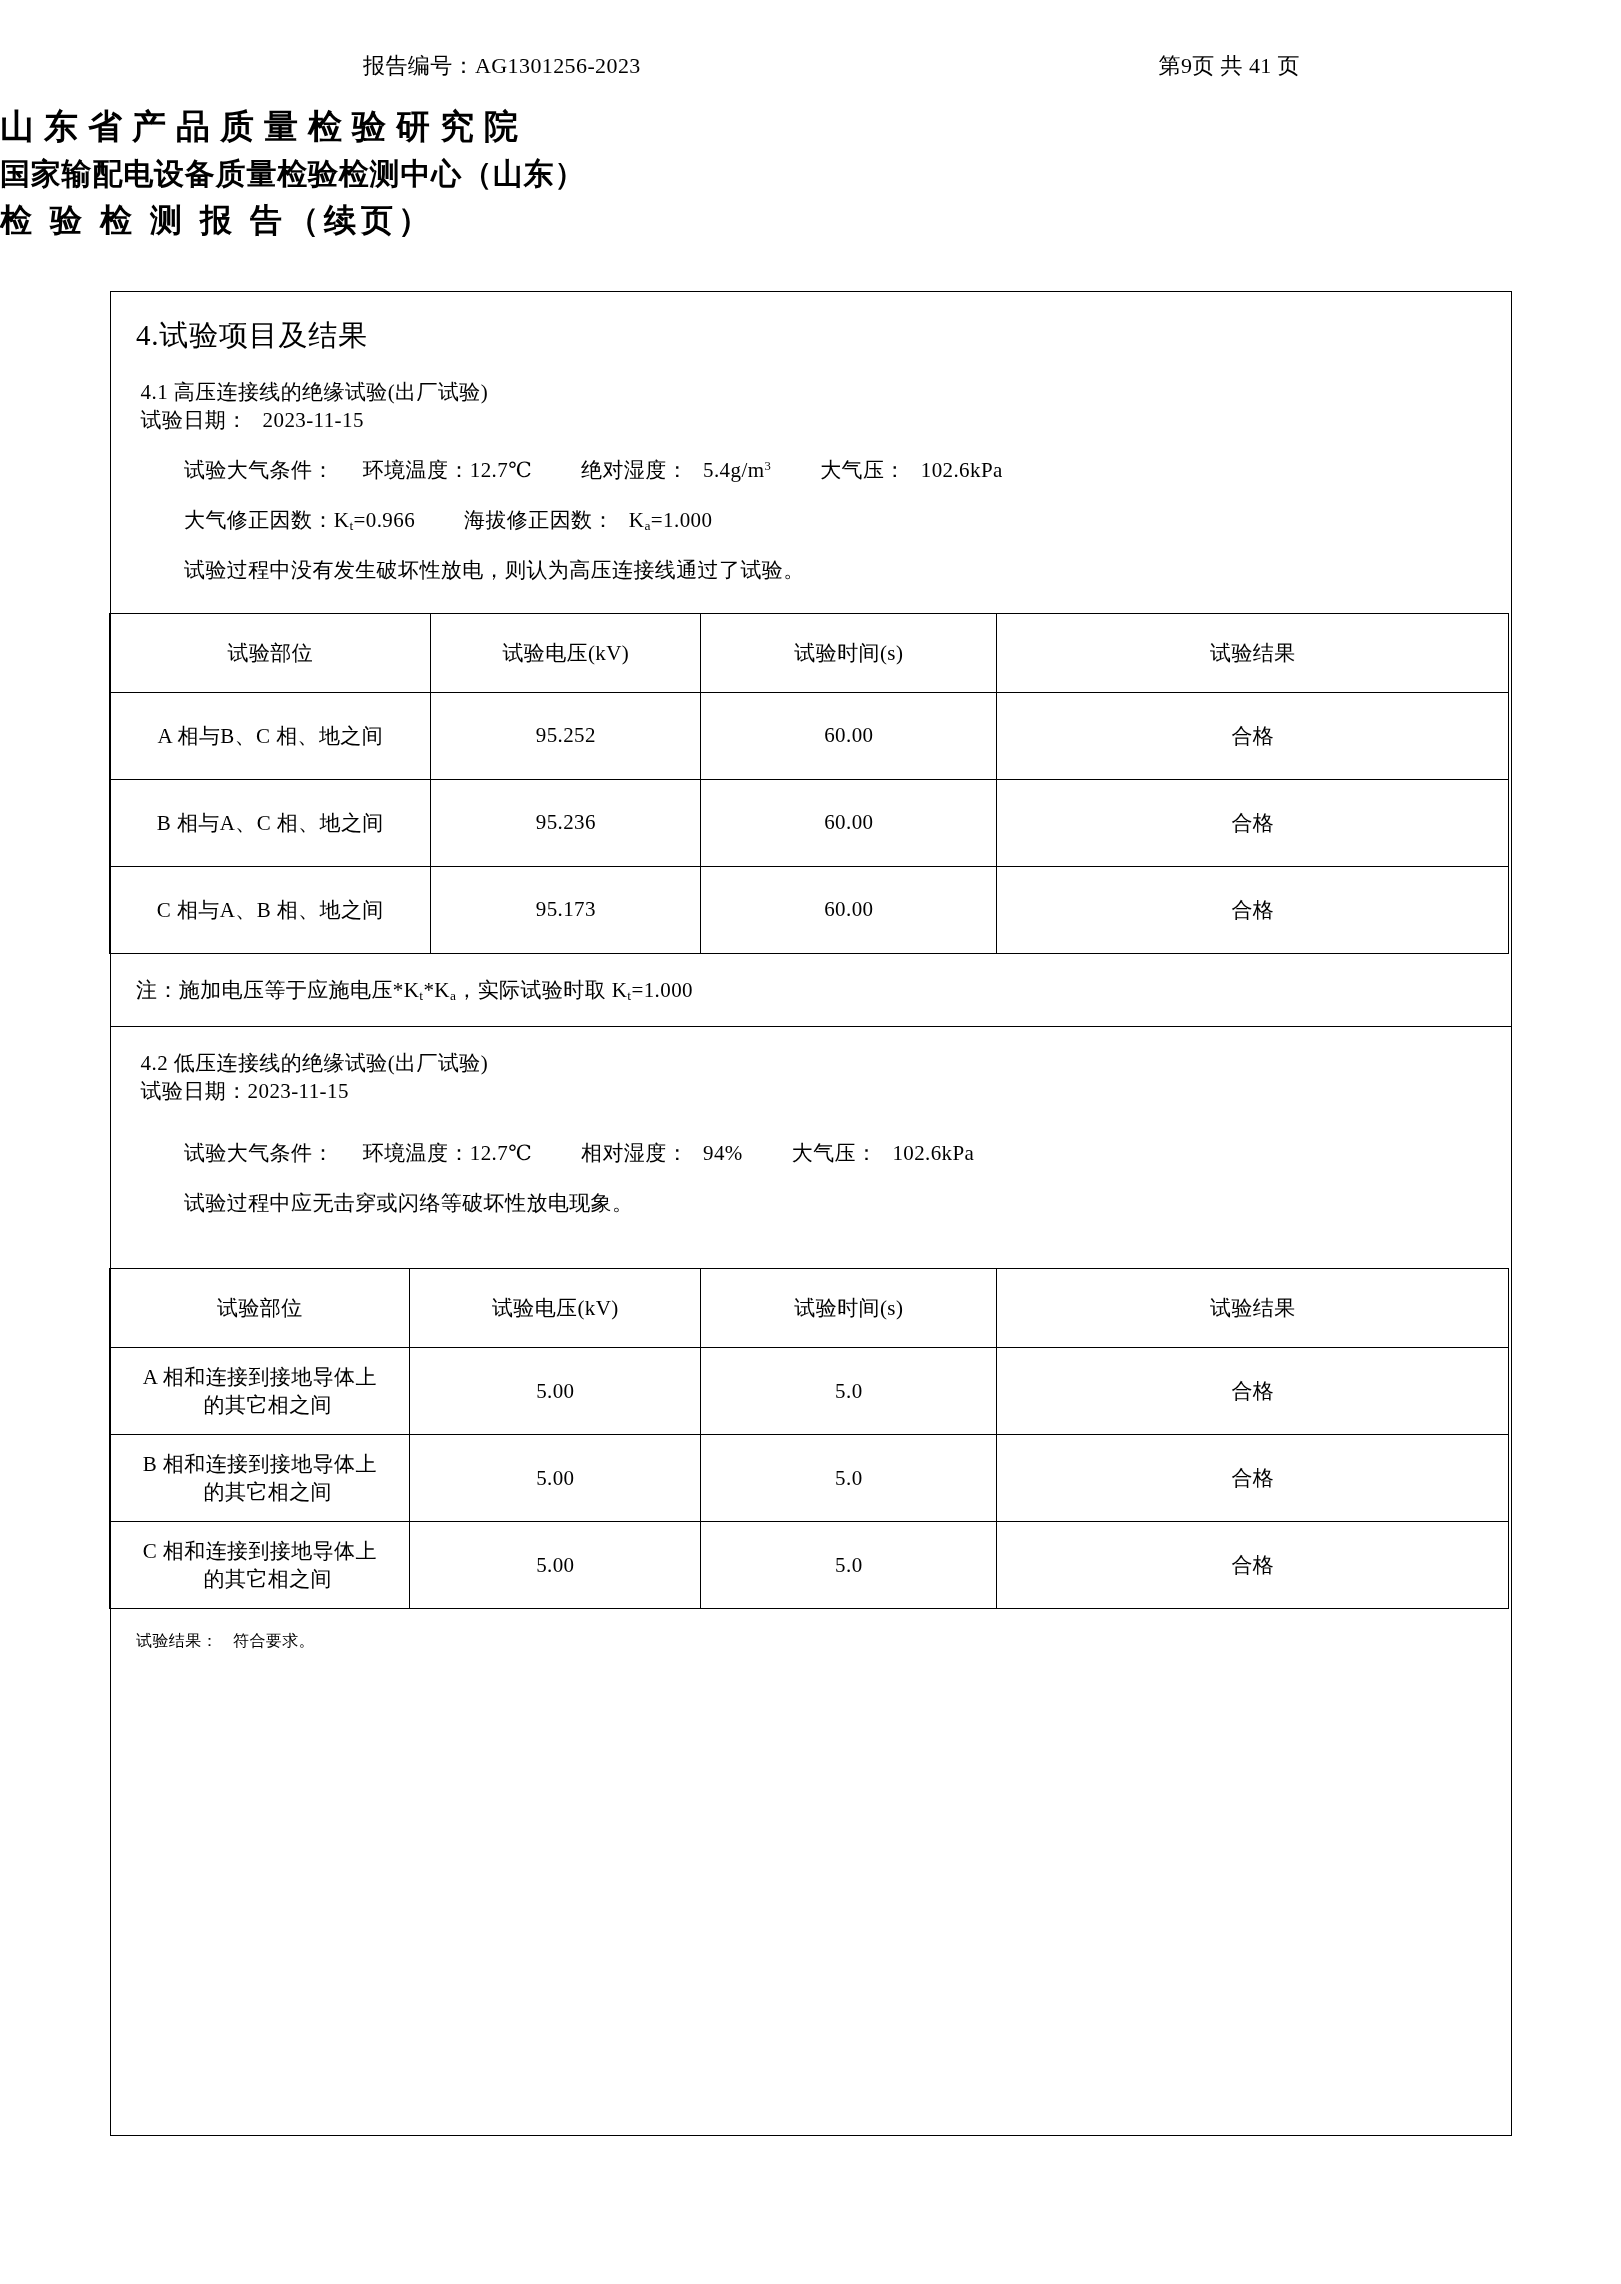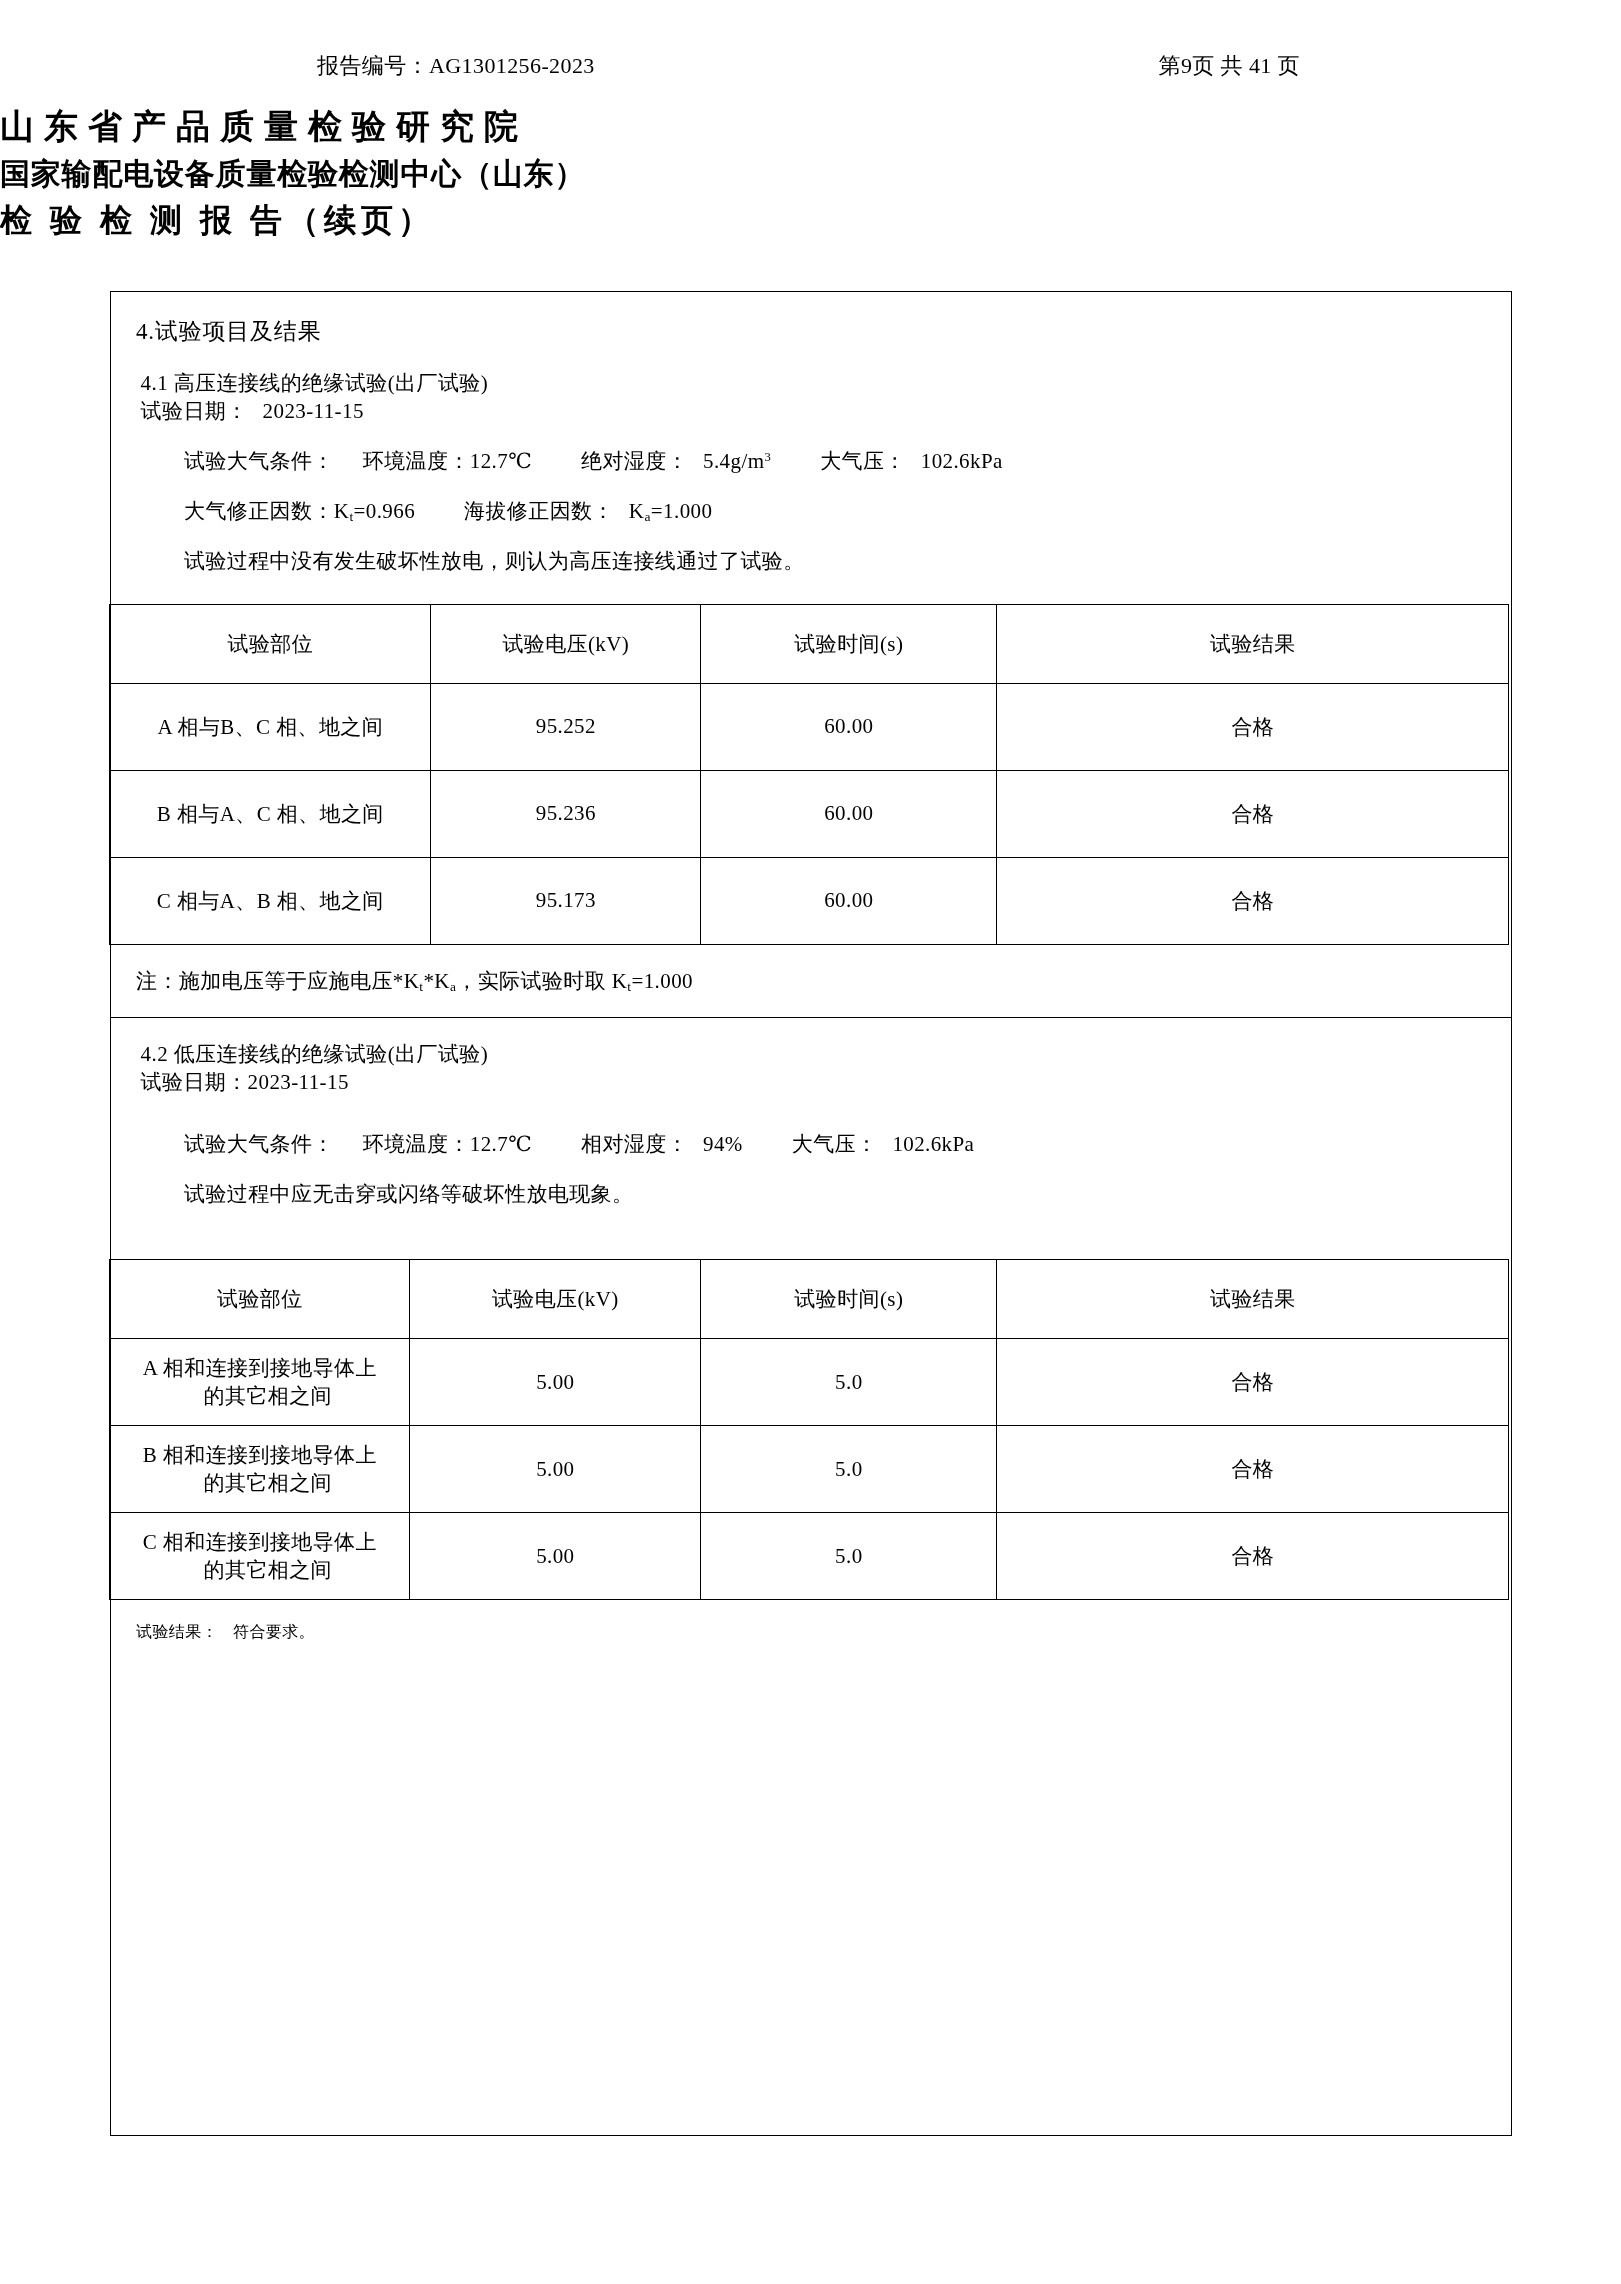--- a/index.html
+++ b/index.html
@@ -32,20 +32,21 @@
     justify-content: space-between;
     align-items: baseline;
     padding: 0 321px 0 317px;
     box-sizing: border-box;
     font-size: 22px;
   }
   .report-no {
     font-family: "Liberation Serif", serif;
     letter-spacing: 0.4px;
     white-space: nowrap;
+    margin-left: 46px;
   }
   .page-no {
     font-family: "Liberation Serif", serif;
     letter-spacing: 0.4px;
     white-space: nowrap;
   }
 
   .title-block {
     position: absolute;
     top: 102px;
@@ -81,21 +82,21 @@
     top: 291px;
     left: 110px;
     width: 1402px;
     height: 1845px;
     border: 1.7px solid #000;
     box-sizing: border-box;
     padding: 0;
   }
 
   .section-title {
-    font-size: 23px;
+    font-size: 29px;
     margin: 23.6px 0 8.4px 25px;
     letter-spacing: 0.8px;
   }
 
   .sub-head {
     display: flex;
     justify-content: space-between;
     align-items: baseline;
     margin: 22px 51px 0 29.6px;
     font-size: 21px;

